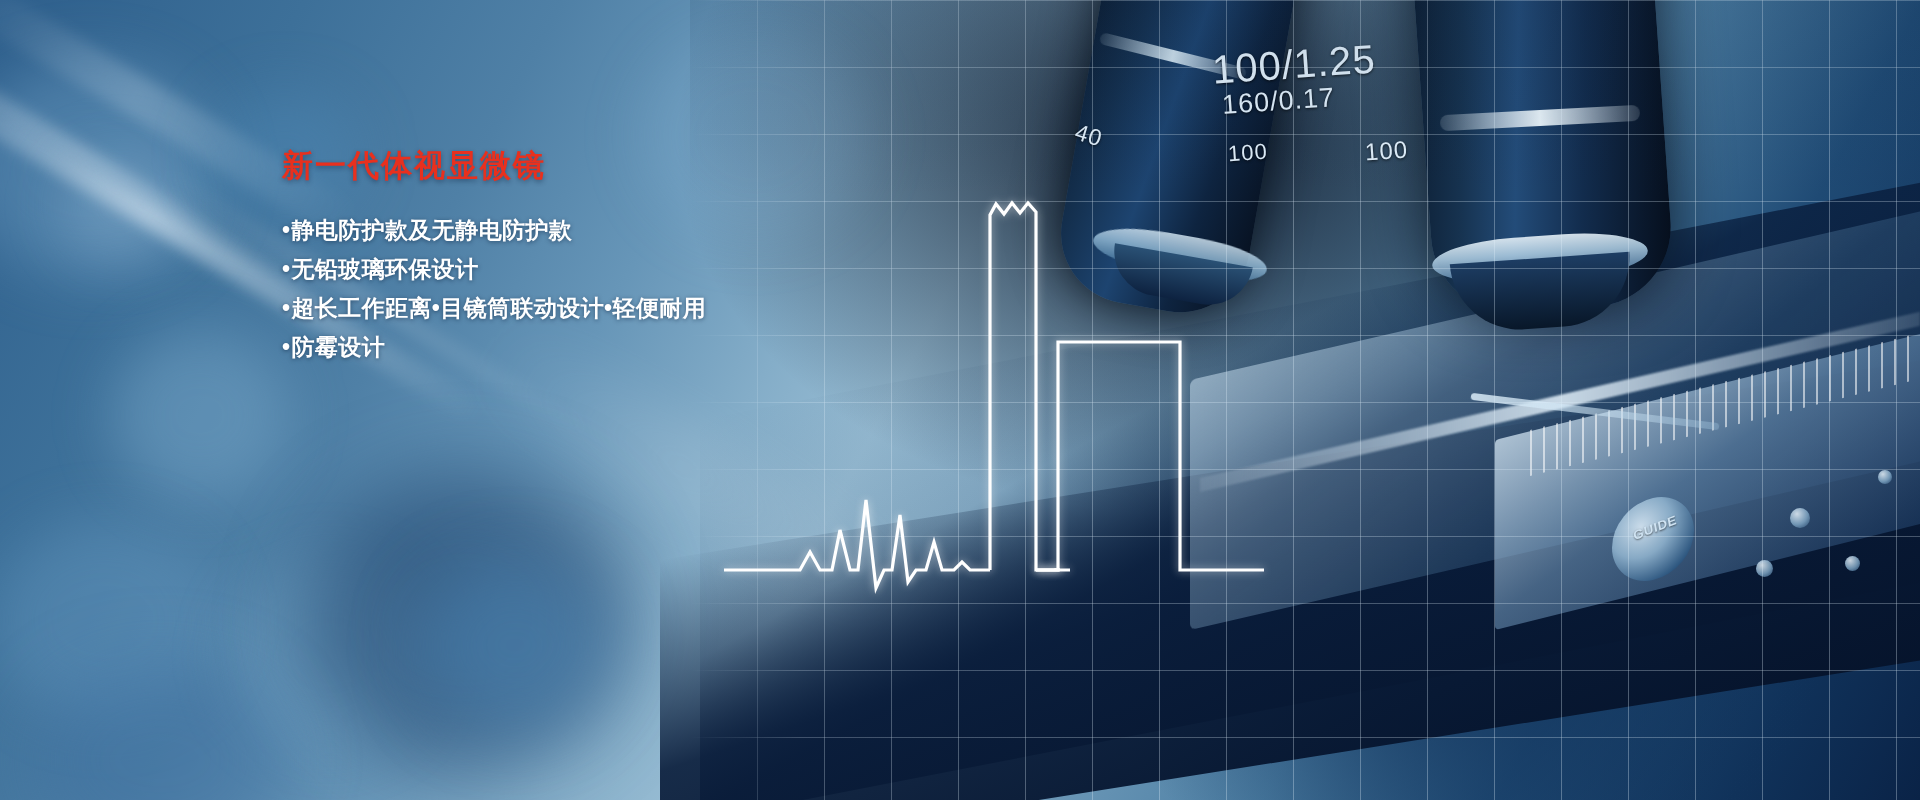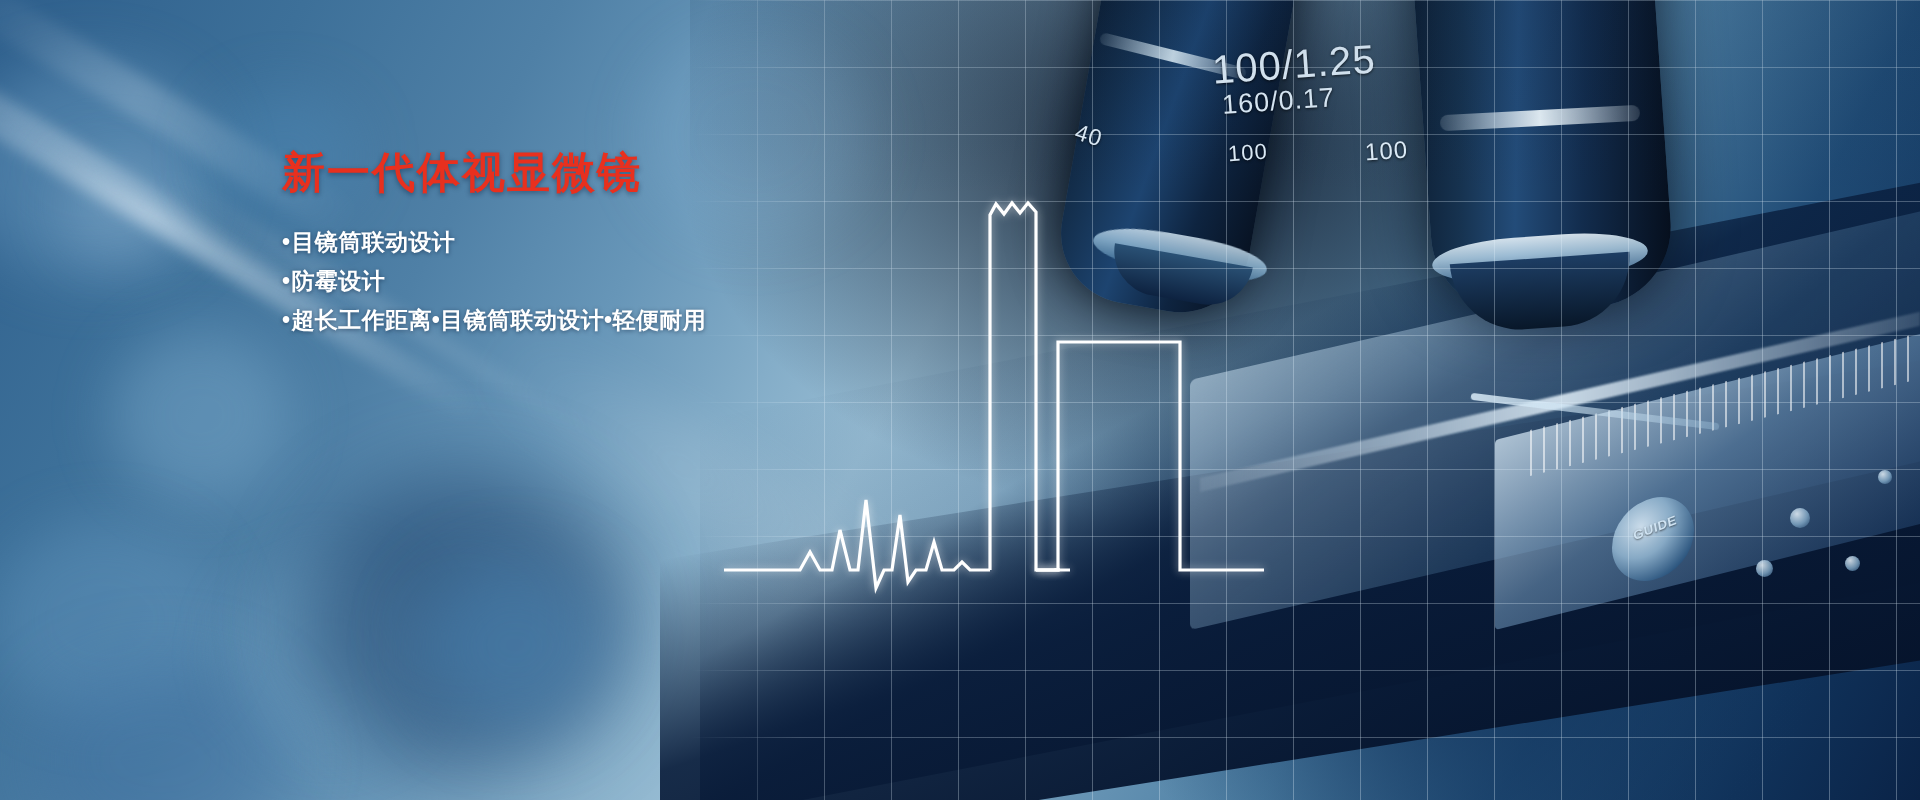--- a/index.html
+++ b/index.html
@@ -184,21 +184,21 @@
   }
 
   
   .wave{position:absolute;left:690px;top:170px;width:580px;height:460px;pointer-events:none;}
   .wave svg{display:block;overflow:visible;}
 
   
   .copy{position:absolute;left:282px;top:150px;width:470px;}
   .headline{
     color:#e8301e;
-    font-size:43px;
+    font-size:31px;
     font-weight:700;
     letter-spacing:2px;
     line-height:1.05;
     margin:0 0 36px 0;
     text-shadow:0 2px 5px rgba(10,30,60,.45);
     white-space:nowrap;
   }
   .bullets{list-style:none;margin:0;padding:0;}
   .bullets li{
     color:#ffffff;
@@ -367,19 +367,20 @@
       <polyline points="346,400 368,400 368,398 368,398" stroke="#ffffff" stroke-width="3.2" fill="none" opacity="0"></polyline>
       <polyline points="368,400 368,170 490,170 490,400 574,400" stroke="#ffffff" stroke-width="3.2" fill="none" style="filter:drop-shadow(0 0 4px rgba(255,255,255,.55));" opacity="0"></polyline>
 
       <polyline points="346,400 368,400 368,398 368,172 490,172 490,398 490,400 574,400" stroke="#ffffff" stroke-width="3.2" fill="none" stroke-linecap="butt" style="filter:drop-shadow(0 0 4px rgba(255,255,255,.55));"></polyline>
     </svg>
   </div>
 
   <div class="copy">
     <h1 class="headline">新一代体视显微镜</h1>
     <ul class="bullets">
-      <li><span class="dot">•</span><span>目镜筒联动设计</span></li>
+      <li><span class="dot">•</span><span>静电防护款及无静电防护款</span></li>
+      <li><span class="dot">•</span><span>无铅玻璃环保设计</span></li>
+      <li><span class="dot">•</span><span>超长工作距离•目镜筒联动设计•轻便耐用</span></li>
       <li><span class="dot">•</span><span>防霉设计</span></li>
-      <li><span class="dot">•</span><span>超长工作距离•目镜筒联动设计•轻便耐用</span></li>
     </ul>
   </div>
 
 </div>
 
 </body></html>

